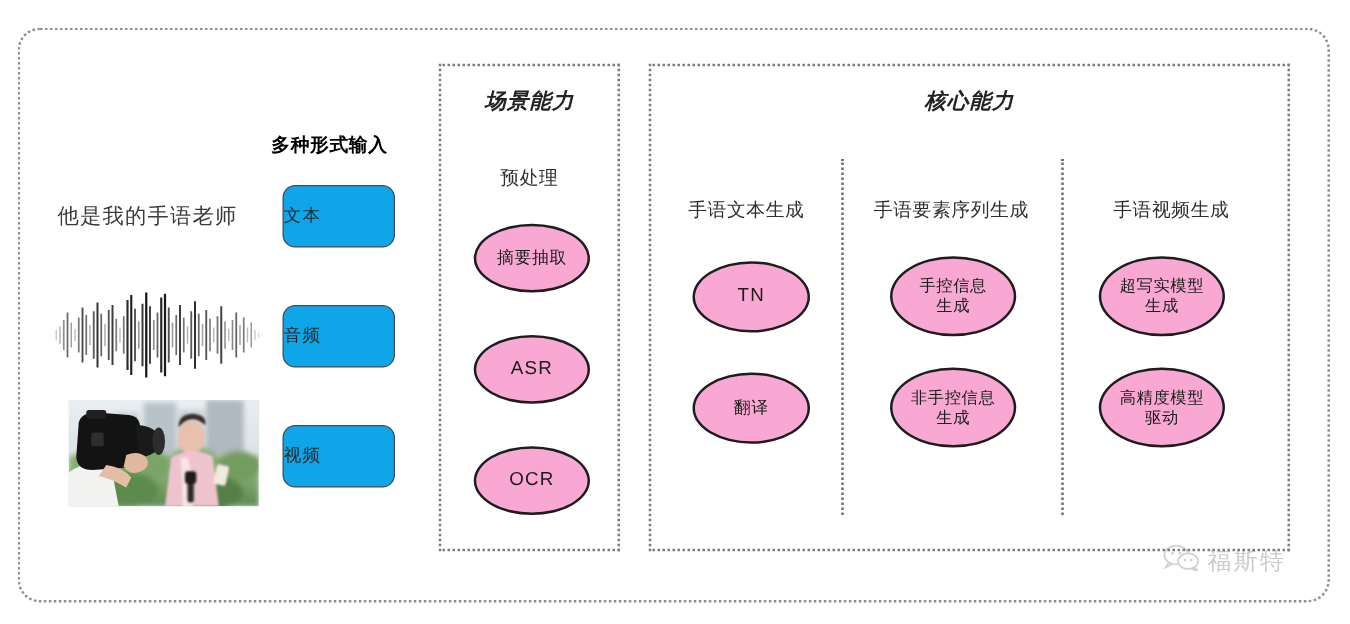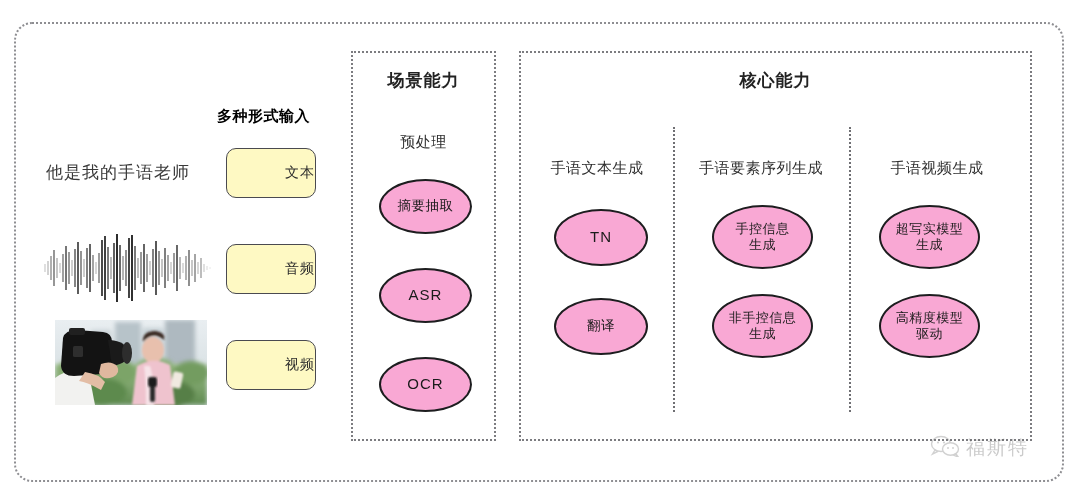--- a/index.html
+++ b/index.html
@@ -22,38 +22,38 @@
   }
 
   
   .vdivider{
     position:absolute;width:0;border-left:2px dotted #6f6f73;
   }
 
   
   .panel-title{
     position:absolute;text-align:center;font-weight:bold;font-size:17px;
-    color:#222;letter-spacing:1px;white-space:nowrap;
+    color:#222;letter-spacing:1px;white-space:nowrap;font-style:italic;
   }
   .sub-label{
     position:absolute;text-align:center;font-size:15px;color:#2e2e2e;
     white-space:nowrap;letter-spacing:.5px;
   }
   .input-caption{
     position:absolute;font-size:15px;font-weight:bold;color:#000000;
     white-space:nowrap;letter-spacing:.5px;
   }
   .sentence{
     position:absolute;font-size:17px;color:#3a3a3a;white-space:nowrap;letter-spacing:1px;
   }
 
   
   .chip{
     position:absolute;border:1.6px solid #4a4a50;border-radius:10px;
-    background:#fef9c3;display:flex;align-items:center;justify-content:flex-end;
+    background:#0ea5e9;display:flex;align-items:center;justify-content:flex-start;
     font-size:14px;color:#2b2b2b;letter-spacing:1px;
   }
 
   
   .ellipse{
     position:absolute;border:2.4px solid #1d1d1f;border-radius:50%;
     background:#f9a8d4;display:flex;align-items:center;justify-content:center;
     text-align:center;font-size:13.5px;line-height:1.25;color:#1b1b1b;
     letter-spacing:.5px;
   }

